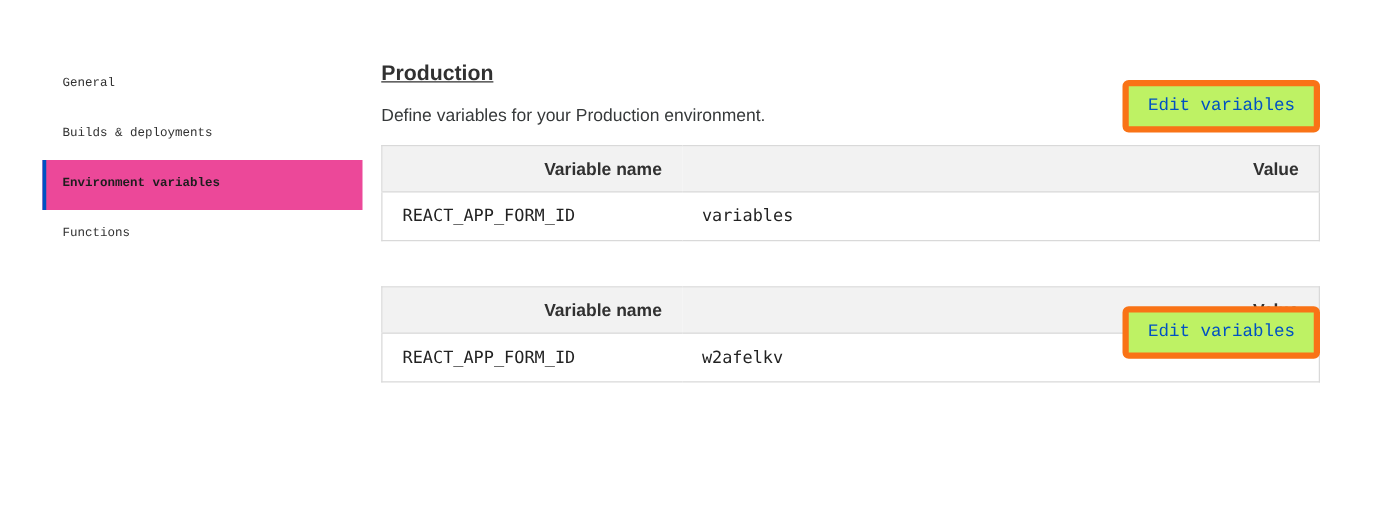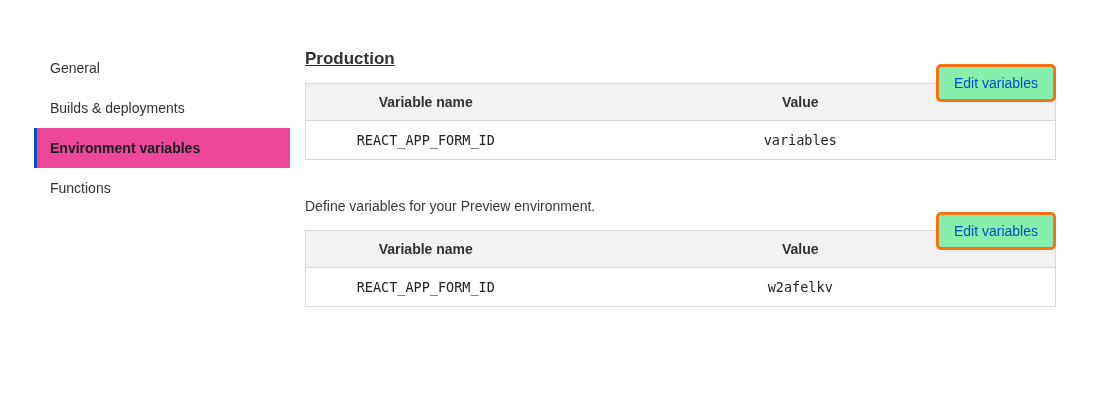--- a/index.html
+++ b/index.html
@@ -11,26 +11,27 @@
     overflow: hidden;
   }
 
   
   .sidebar {
     position: absolute;
     left: 34px; top: 48px;
     width: 256px;
   }
   .nav-item {
-    font-size: 14px;
+    font-size: 10px;
     line-height: 20px;
     color: #313131;
     padding: 10px 13px;
     border-left: 3px solid transparent;
     cursor: pointer;
+    font-family: Liberation Mono, monospace;
   }
   .nav-item.active {
     background: #ec4899;
     border-left-color: #0051c3;
     font-weight: 700;
     color: #1d1d1d;
   }
 
   
   .main {
@@ -51,92 +52,91 @@
   .section-desc {
     margin-top: 13px;
     font-size: 14px;
     color: #36393a;
     line-height: 20px;
   }
 
   .edit-btn {
     position: absolute;
     top: 16px; right: 0;
-    background: #86efac;
-    border: 3px solid #f97316;
+    background: #bef264;
+    border: 5px solid #f97316;
     border-radius: 5px;
     color: #0051c3;
-    font-family: Liberation Sans, sans-serif;
+    font-family: Liberation Mono, monospace;
     font-size: 14px;
     padding: 8px 15px;
     cursor: pointer;
     line-height: 16px;
   }
 
   
   table.vars {
     margin-top: 14px;
     width: 100%;
     border-collapse: collapse;
     border: 1px solid #d9d9d9;
   }
   table.vars th {
     background: #f2f2f2;
-    text-align: center;
+    text-align: right;
     font-size: 14px;
     font-weight: 700;
     color: #313131;
     padding: 9px 16px;
     border-bottom: 1px solid #d9d9d9;
     line-height: 18px;
   }
   table.vars th.col-name { width: 240px; }
   table.vars td {
     font-family: "DejaVu Sans Mono", "Liberation Mono", monospace;
     font-size: 13.5px;
     color: #222222;
     padding: 11px 16px;
     line-height: 16px;
     background: #ffffff;
-    text-align: center;
   }
 </style>
 </head>
 <body>
 
 <nav class="sidebar">
   <div class="nav-item">General</div>
   <div class="nav-item">Builds &amp; deployments</div>
   <div class="nav-item active">Environment variables</div>
   <div class="nav-item">Functions</div>
 </nav>
 
 <main class="main">
 
   <section class="env-section">
     <h2 class="section-title">Production</h2>
+    <p class="section-desc">Define variables for your Production environment.</p>
     <button class="edit-btn">Edit variables</button>
     <table class="vars">
       <thead>
         <tr>
           <th class="col-name">Variable name</th>
           <th>Value</th>
         </tr>
       </thead>
       <tbody>
         <tr>
           <td>REACT_APP_FORM_ID</td>
           <td>variables</td>
         </tr>
       </tbody>
     </table>
   </section>
 
   <section class="env-section">
-    <p class="section-desc">Define variables for your Preview environment.</p>
     <button class="edit-btn">Edit variables</button>
     <table class="vars">
       <thead>
         <tr>
           <th class="col-name">Variable name</th>
           <th>Value</th>
         </tr>
       </thead>
       <tbody>
         <tr>

